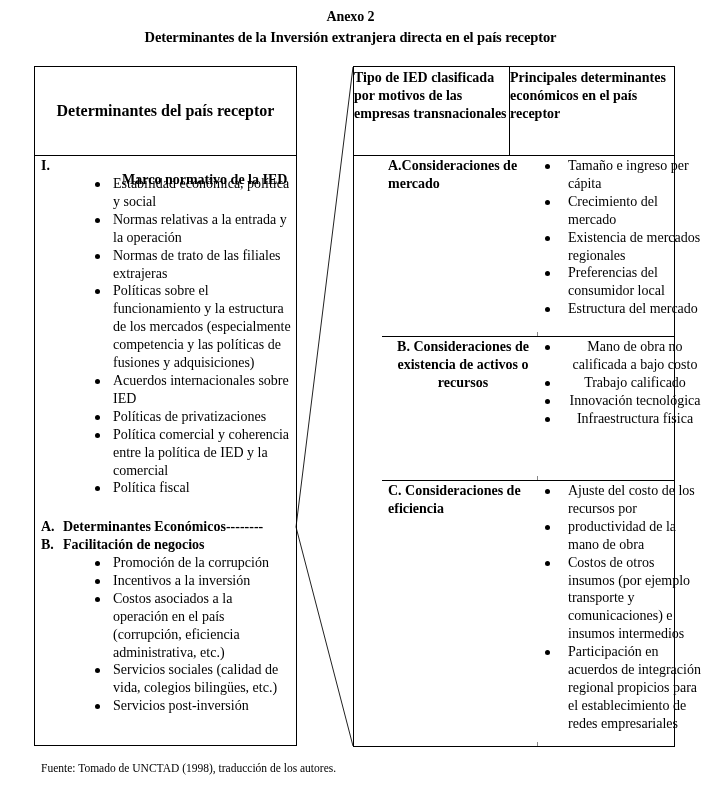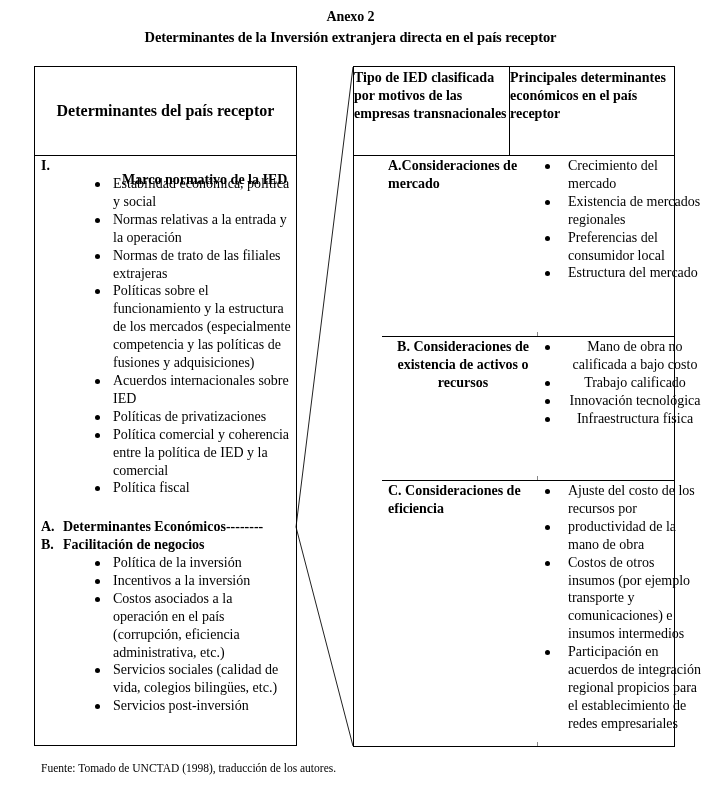--- a/index.html
+++ b/index.html
@@ -82,39 +82,40 @@
       <li>Política comercial y coherencia entre la política de IED y la comercial</li>
       <li>Política fiscal</li>
     </ul>
 
     <span class="sec-line" style="left:6px; top:362px;">A.</span>
     <span class="sec-line" style="left:28px; top:362px;">Determinantes Económicos--------</span>
 
     <span class="sec-line" style="left:6px; top:380px;">B.</span>
     <span class="sec-line" style="left:28px; top:380px;">Facilitación de negocios</span>
     <ul class="ul" style="left:56px; top:398px; width:200px;">
-      <li>Política de la inversión</li>
+      <li>Promoción de la corrupción</li>
       <li>Incentivos a la inversión</li>
       <li>Costos asociados a la operación en el país (corrupción, eficiencia administrativa, etc.)</li>
       <li>Servicios sociales (calidad de vida, colegios bilingües, etc.)</li>
       <li>Servicios post-inversión</li>
     </ul>
   </div>
 </div>
 
 <div class="box" id="right-box">
   <div id="right-head">
     <div class="rh-col" id="rh-col1">Tipo de IED clasificada por motivos de las empresas transnacionales</div>
     <div id="col-divider-head"></div>
     <div class="rh-col" id="rh-col2">Principales determinantes económicos en el país receptor</div>
   </div>
 
   <div class="rrow sep" id="row-a">
     <div class="rcat">A.Consideraciones de mercado</div>
     <ul class="ul rlist">
+      <li>Tamaño e ingreso per cápita</li>
       <li>Crecimiento del mercado</li>
       <li>Existencia de mercados regionales</li>
       <li>Preferencias del consumidor local</li>
       <li>Estructura del mercado</li>
     </ul>
     <div class="div-tick" style="bottom:0;"></div>
   </div>
 
   <div class="rrow sep" id="row-b">
     <div class="rcat">B. Consideraciones de existencia de activos o recursos</div>

